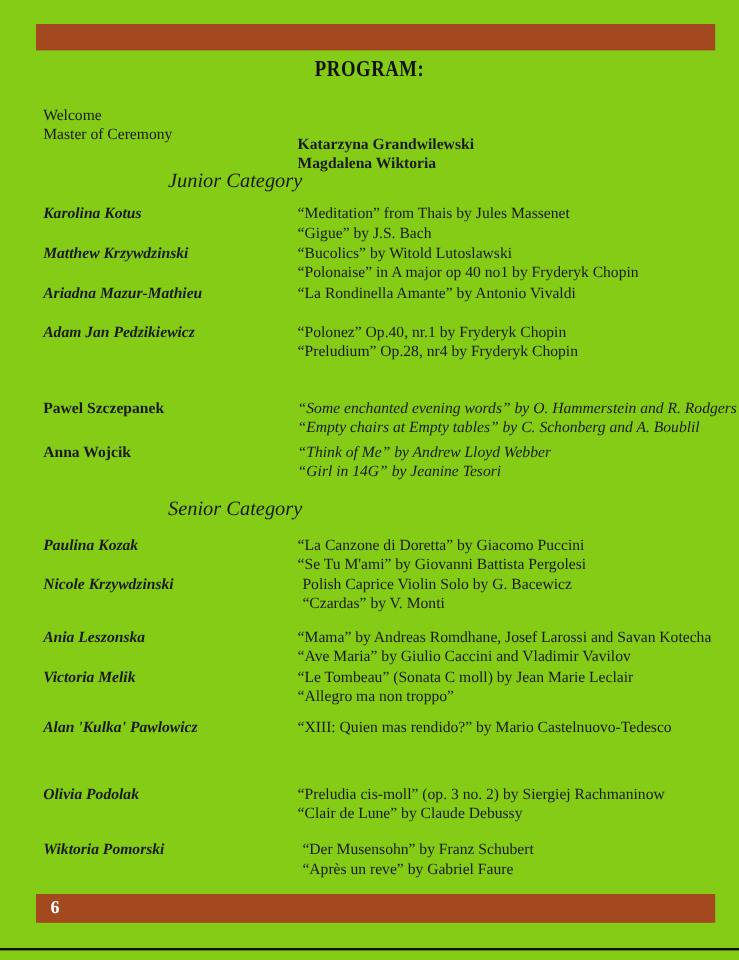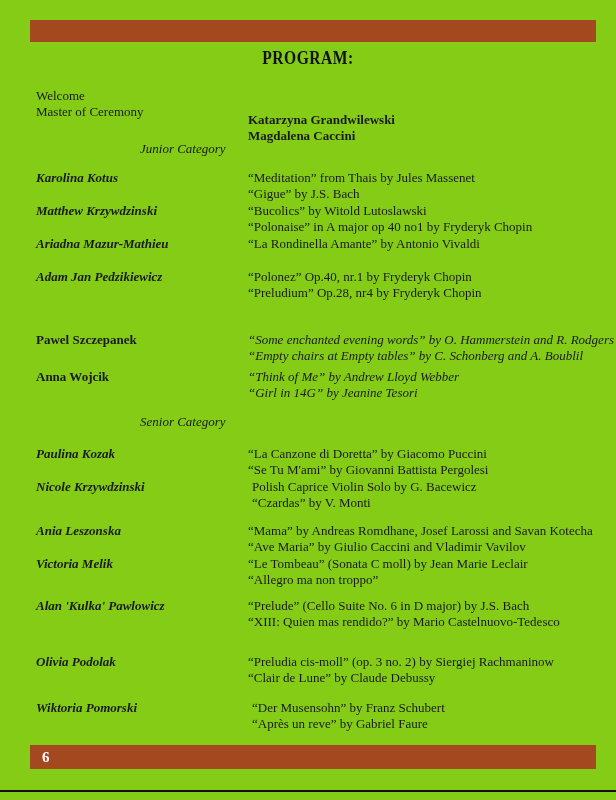--- a/index.html
+++ b/index.html
@@ -101,21 +101,21 @@
     font-weight: bold;
     white-space: nowrap;
     margin-top: 24px;
   }
 
   
   .category-heading {
     position: absolute;
     left: 140px;
     font-style: italic;
-    font-size: 13px;
+    font-size: 17px;
     color: #1a1a1a;
     white-space: nowrap;
   }
 
   
   .performer {
     position: absolute;
     left: 0;
     width: 616px;
   }
@@ -157,21 +157,21 @@
 
   <div class="program-title">PROGRAM:</div>
 
   <div class="hosts">
     <div class="host-row">
       <span class="host-role">Welcome</span>
       <span class="host-name">Katarzyna Grandwilewski</span>
     </div>
     <div class="host-row">
       <span class="host-role">Master of Ceremony</span>
-      <span class="host-name">Magdalena Caccini</span>
+      <span class="host-name">Magdalena Wiktoria</span>
     </div>
   </div>
 
   <div id="program-body">
       <div class="category-heading" style="top: 141px;">Junior Category</div>
       <div class="performer" style="top: 170px;">
         <div class="performer-name">Karolina Kotus</div>
         <div class="performer-pieces">
           <div class="piece">“Meditation”  from Thais by Jules Massenet</div>
           <div class="piece">“Gigue” by J.S. Bach</div>
@@ -236,21 +236,20 @@
       <div class="performer" style="top: 556px;">
         <div class="performer-name">Victoria Melik</div>
         <div class="performer-pieces">
           <div class="piece">“Le Tombeau” (Sonata C moll) by Jean Marie Leclair</div>
           <div class="piece">“Allegro ma non troppo”</div>
         </div>
       </div>
       <div class="performer" style="top: 598px;">
         <div class="performer-name">Alan 'Kulka' Pawlowicz</div>
         <div class="performer-pieces">
-          <div class="piece">“Prelude” (Cello Suite No. 6 in D major) by J.S. Bach</div>
           <div class="piece">“XIII: Quien mas rendido?” by Mario Castelnuovo-Tedesco</div>
         </div>
       </div>
       <div class="performer" style="top: 654px;">
         <div class="performer-name">Olivia Podolak</div>
         <div class="performer-pieces">
           <div class="piece">“Preludia cis-moll” (op. 3 no. 2) by Siergiej Rachmaninow</div>
           <div class="piece">“Clair de Lune” by Claude Debussy</div>
         </div>
       </div>

